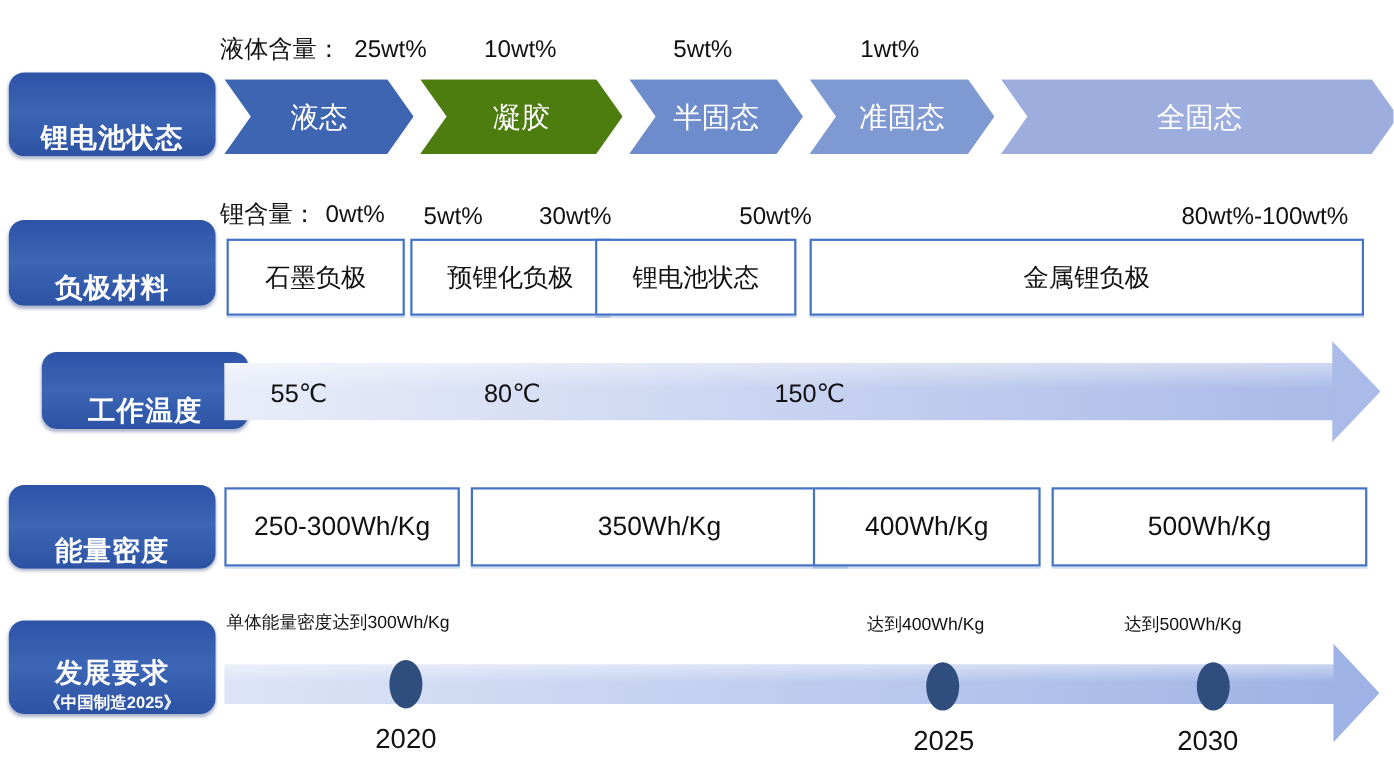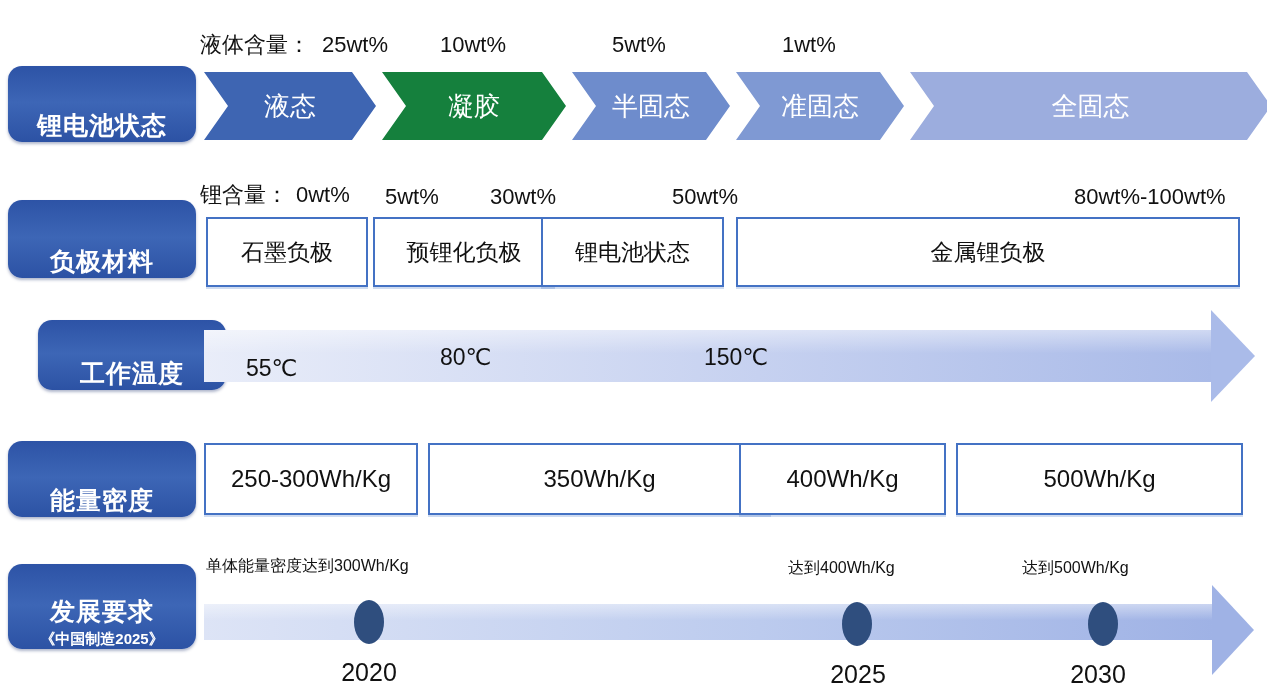--- a/index.html
+++ b/index.html
@@ -19,21 +19,21 @@
   .label-box .l2{font-size:15px;margin-top:2px;}
   
   .chevrons{position:absolute;left:204px;top:72px;height:68px;display:flex;gap:6px;}
   .chev{
     height:68px;display:flex;align-items:center;justify-content:center;
     color:#fff;font-size:26px;
     clip-path:polygon(0% 0%,calc(100% - 24px) 0%,100% 50%,calc(100% - 24px) 100%,0% 100%,24px 50%);
     padding:0 10px;box-sizing:border-box;
   }
   .c0{background:#3e65b2;width:172px;}
-  .c1{background:#15803d;width:184px;}
+  .c1{background:#4d7c0f;width:184px;}
   .c2{background:#6e8ccc;width:158px;}
   .c3{background:#7f99d3;width:168px;}
   .c4{background:#9cadde;width:361px;}
   
   .ann{position:absolute;font-size:21px;color:#111;white-space:nowrap;}
   .ann.big{font-size:22px;}
   
   .wbox{
     position:absolute;background:#fff;border:2px solid #4472c4;box-sizing:border-box;
     display:flex;align-items:center;justify-content:center;
@@ -119,21 +119,21 @@
     </div>
   <div class="wbox" style="left:736px;top:217px;width:504px;height:70px;">
       <span>金属锂负极</span>
     </div>
 
   <div class="label-box" style="top:320px;height:70px;margin-left:30px;">
     <span class="l1">工作温度</span>
   </div>
   <div class="arrow-body ab3"></div>
   <div class="ah3"></div>
-  <div class="temp" style="left:246px;top:344px;margin-top:11px;">55℃</div>
+  <div class="temp" style="left:246px;top:344px;">55℃</div>
   <div class="temp" style="left:440px;top:344px;">80℃</div>
   <div class="temp" style="left:704px;top:344px;">150℃</div>
 
   <div class="label-box" style="top:441px;height:76px;">
     <span class="l1">能量密度</span>
   </div>
   <div class="wbox" style="left:204px;top:443px;width:214px;height:72px;font-size:24px;">
       <span>250-300Wh/Kg</span>
     </div>
   <div class="wbox" style="left:428px;top:443px;width:343px;height:72px;font-size:24px;">

